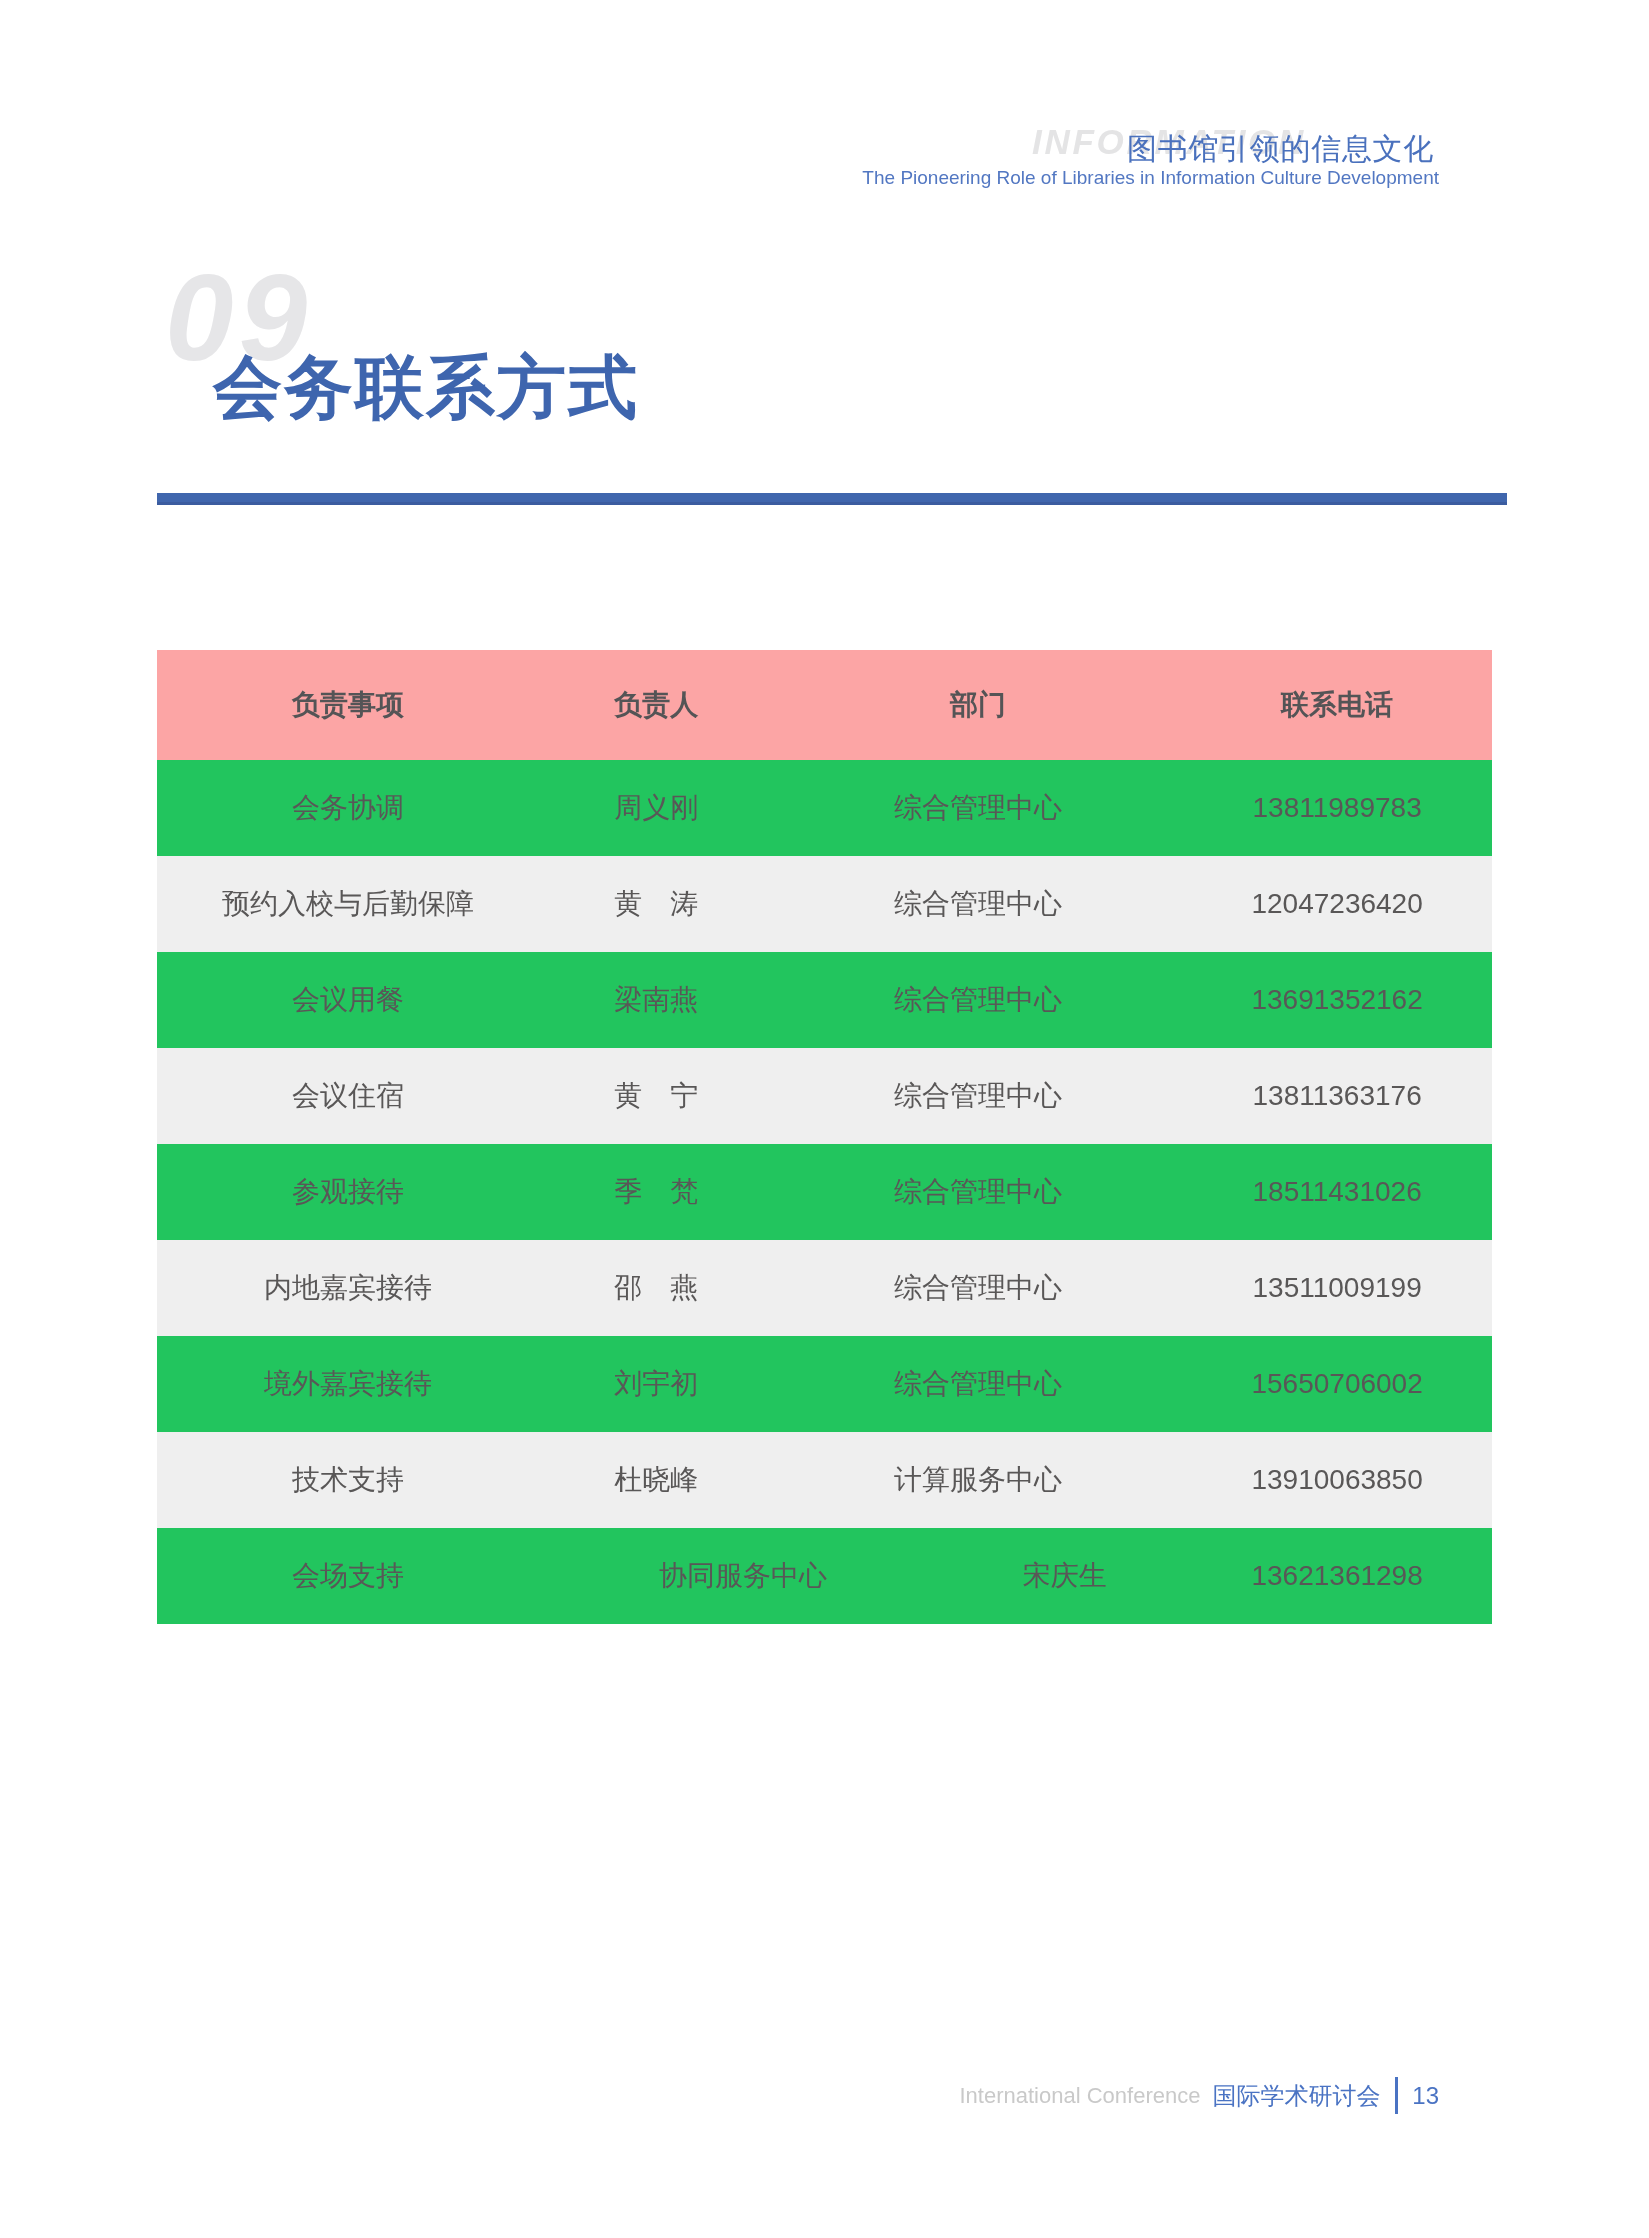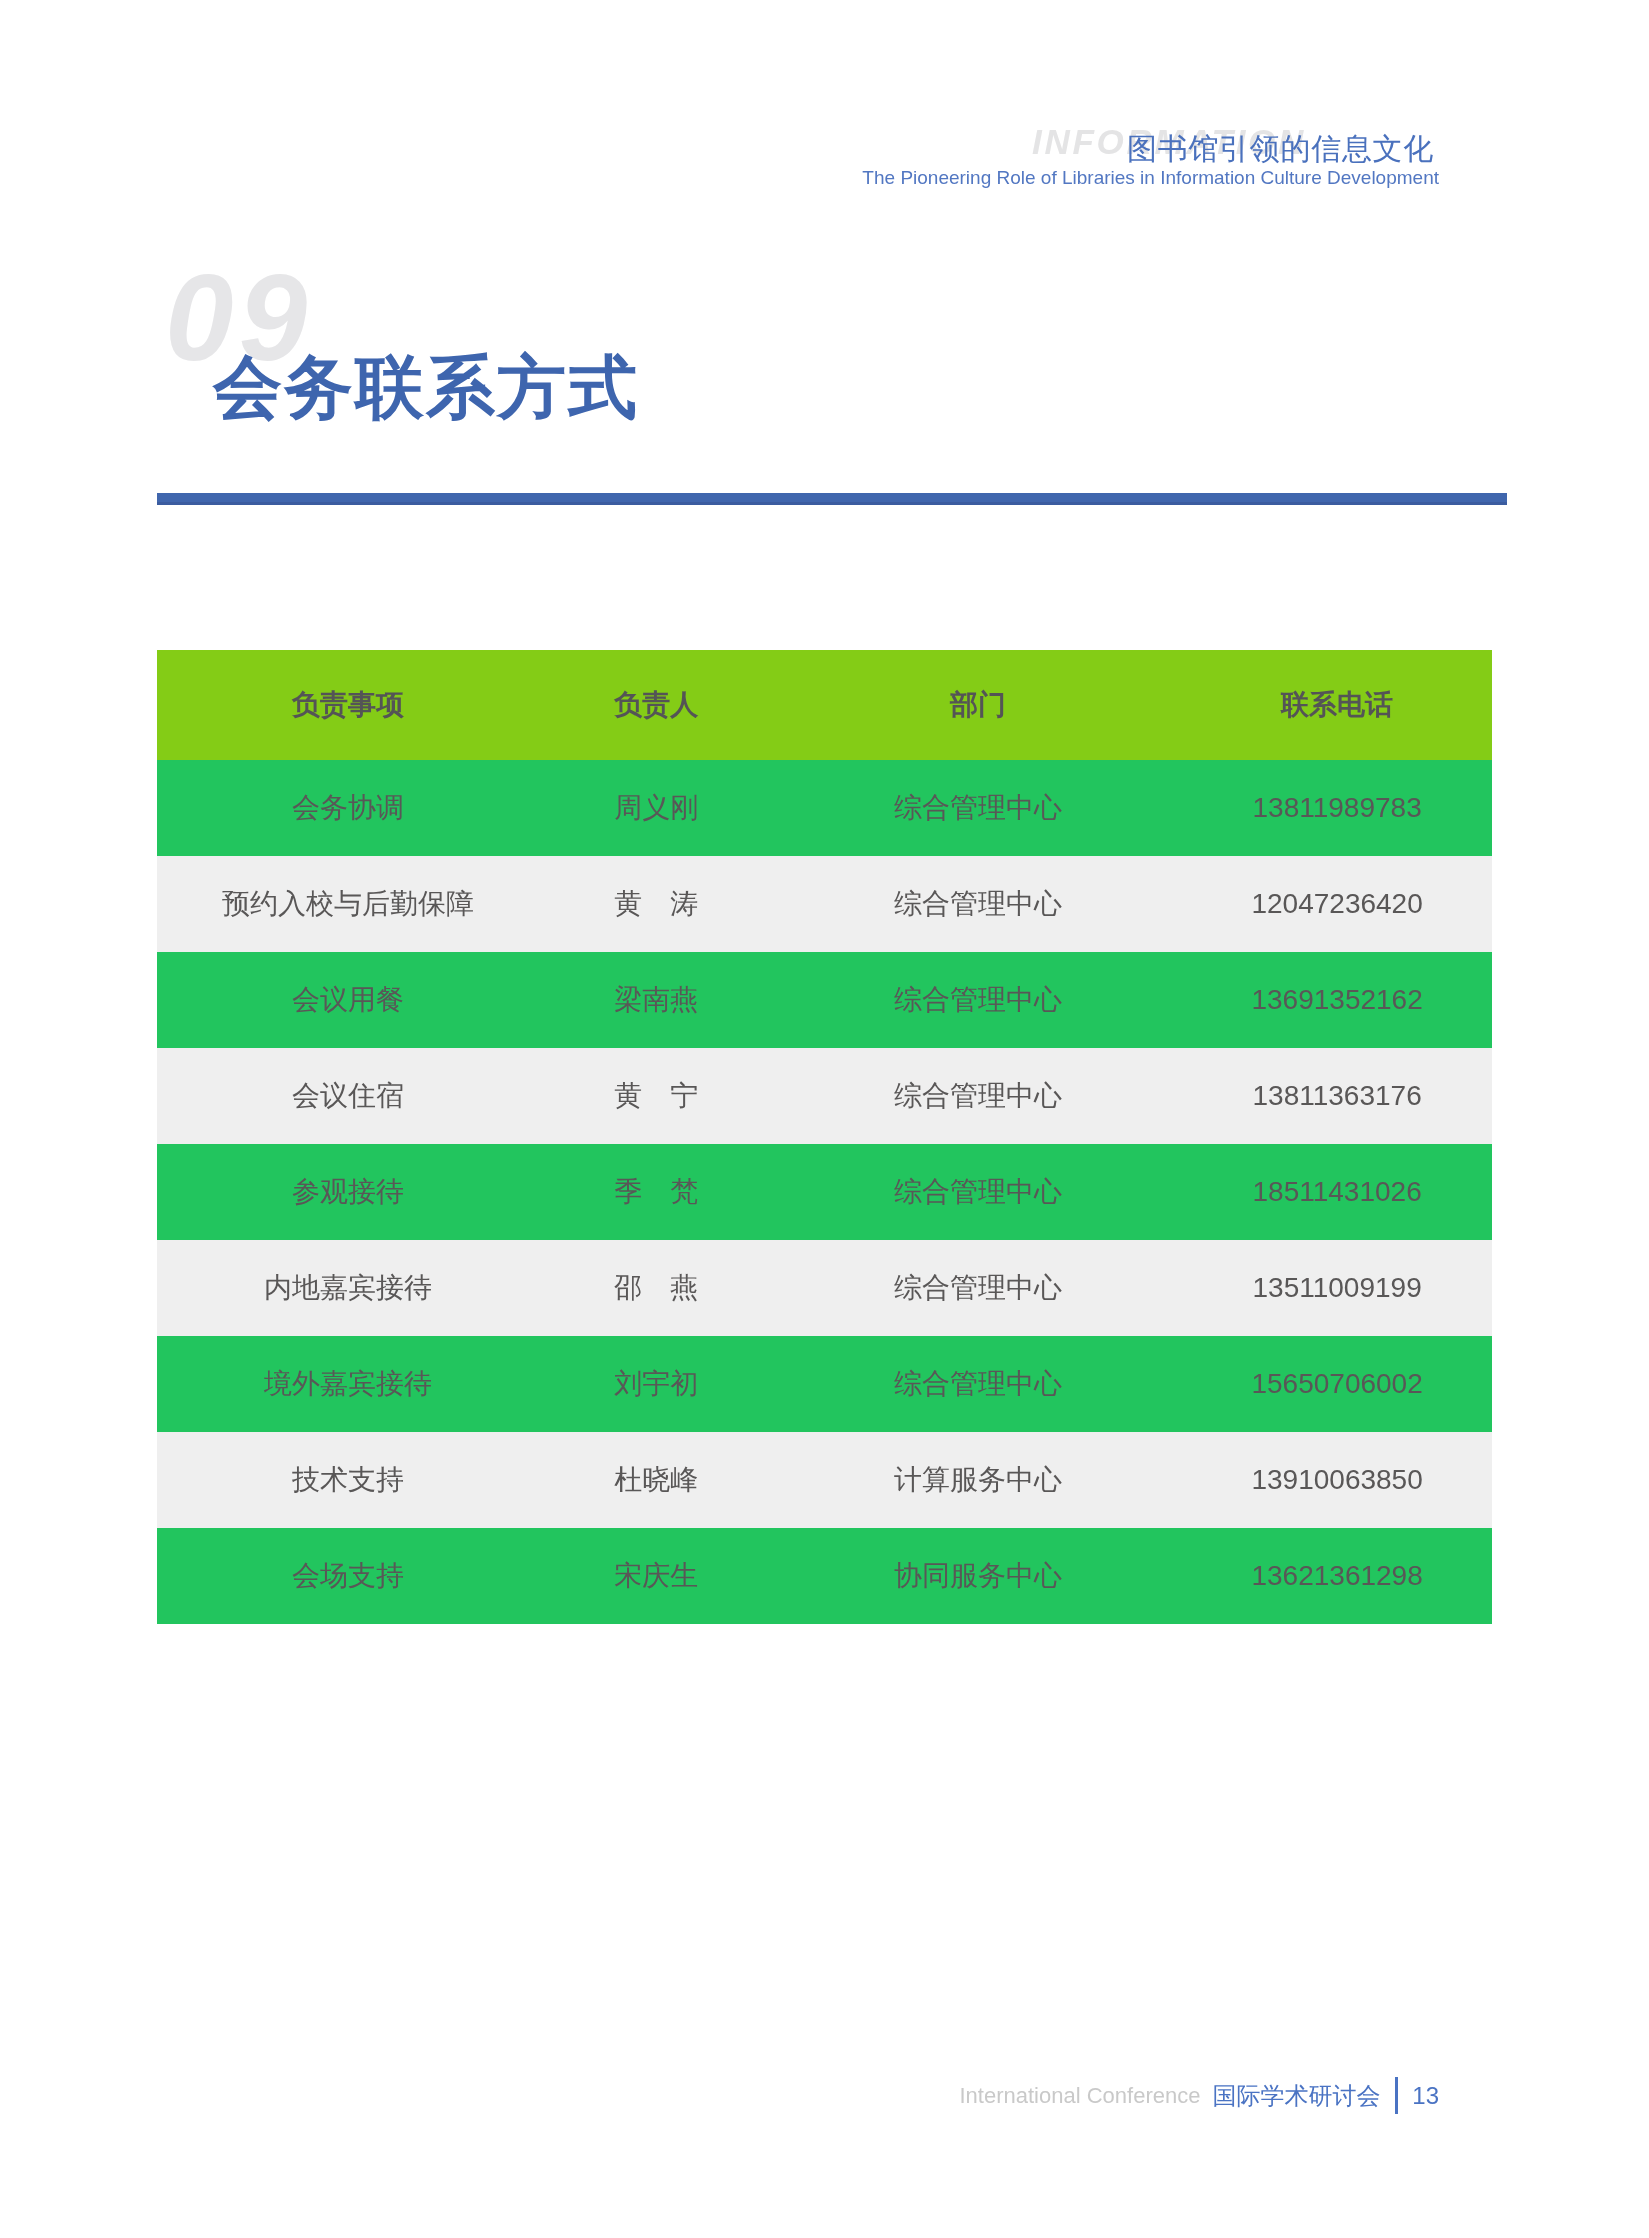--- a/index.html
+++ b/index.html
@@ -36,21 +36,21 @@
     color:#3e65ae; letter-spacing:2px; z-index:2;
   }
   .rule {
     position:absolute; left:157px; top:493px; width:1350px; height:8.6px;
     background:#4066ad; border-bottom:3.3px solid #3b5c9f;
   }
 
   
   .table { position:absolute; left:157px; top:650px; width:1335px; }
   .thead {
-    display:flex; height:110px; background:#84cc16;
+    display:flex; height:110px; background:#fca5a5;
     font-weight:700; font-size:28px; color:#545456;
   }
   .row { display:flex; height:96px; font-size:28px; color:#595757; background:#22c55e; }
   .row.striped { background:#efefef; }
   .cell { display:flex; align-items:center; justify-content:center; text-align:center; }
   .c0 { width:28.6%; } .c1 { width:17.6%; } .c2 { width:30.6%; } .c3 { width:23.2%; }
 
   
   .footer { position:absolute; top:2075px; right:148px; display:flex; align-items:center; height:41px; }
   .f-en { font-size:22px; color:#c9c9c9; }
@@ -122,22 +122,22 @@
           <div class="cell c3">15650706002</div>
         </div>
         <div class="row striped">
           <div class="cell c0">技术支持</div>
           <div class="cell c1">杜晓峰</div>
           <div class="cell c2">计算服务中心</div>
           <div class="cell c3">13910063850</div>
         </div>
         <div class="row">
           <div class="cell c0">会场支持</div>
+          <div class="cell c2">协同服务中心</div>
           <div class="cell c1">宋庆生</div>
-          <div class="cell c2">协同服务中心</div>
           <div class="cell c3">13621361298</div>
         </div>
       </div>
   </div>
 
   <div class="footer">
     <span class="f-en">International Conference</span>
     <span class="f-zh">国际学术研讨会</span>
     <span class="f-bar"></span>
     <span class="f-num">13</span>

